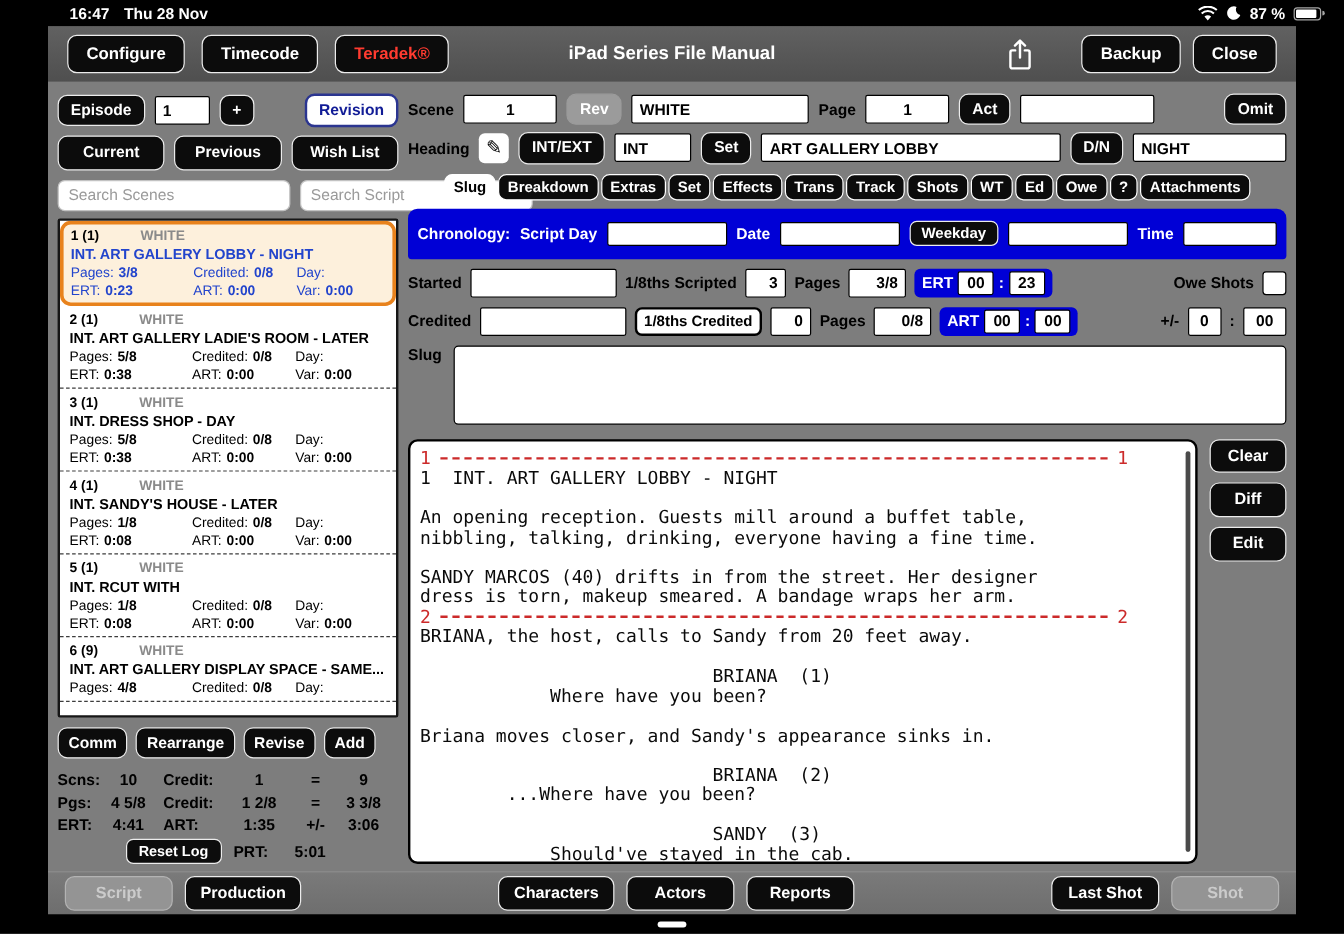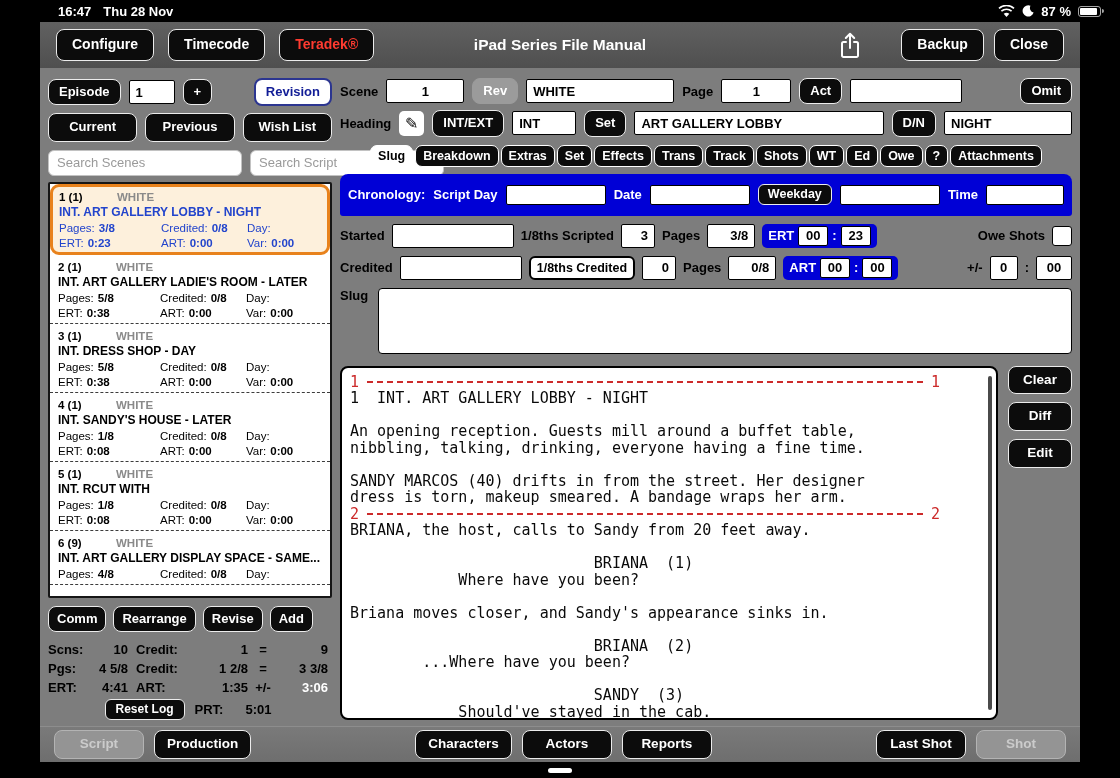--- a/index.html
+++ b/index.html
@@ -64,22 +64,22 @@
   .si-num { font-weight:700; }
   .si-color { color:#8a8a8a; font-weight:700; }
   .si-head { font-weight:700; font-size:12px; margin-top:2px; white-space:nowrap; overflow:hidden; }
   .si-grid { display:grid; grid-template-columns:102px 86px 1fr; margin-top:3px; }
   .si-grid b { margin-left:4px; }
   .scene-item.selected .si-head, .scene-item.selected .si-grid { color:#2244cc; }
   .lp-actions { display:flex; gap:7px; margin-top:8px; }
   .lp-actions .btn { padding:4px 8px; }
   .lp-totals { margin-top:8px; font-size:13px; font-weight:700; color:#000; padding-right:4px; }
   .stat-row { display:grid; grid-template-columns:38px 42px 56px 64px 30px 1fr; align-items:center; height:19px; }
-  .stat-row .num { text-align:right; }
-  .var-orange { color:#ffffff; }
+  .stat-row .num { text-align:center; }
+  .var-orange { color:#000000; }
   .stat-row4 { display:flex; align-items:center; gap:10px; margin-top:2px;justify-content:center; }
   .stat-row4 .btn { font-size:12px; padding:2px 10px; border-radius:6px; }
   .stat-row4 .prt-val { margin-left:12px; }
 
   
   .right-panel { flex:1 1 auto; display:flex; flex-direction:column; min-width:0; }
   .rp-rowA { display:flex; align-items:center; gap:8px; }
   .rp-rowB { display:flex; align-items:center; gap:8px; margin-top:6px; }
   .icon-box { width:25px; height:25px; background:#fff; border-radius:5px; display:flex; align-items:center;
     justify-content:center; font-size:16px; color:#000; cursor:pointer; flex:0 0 auto; }

